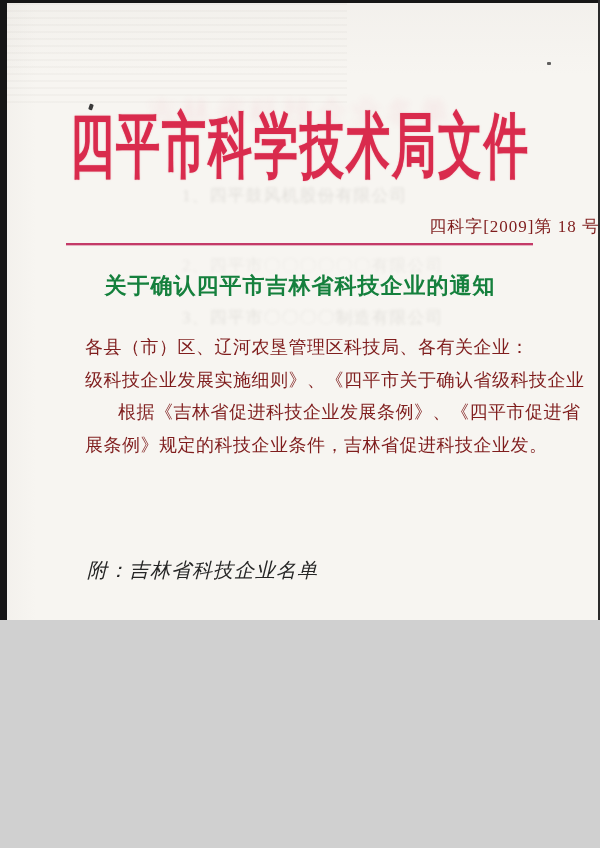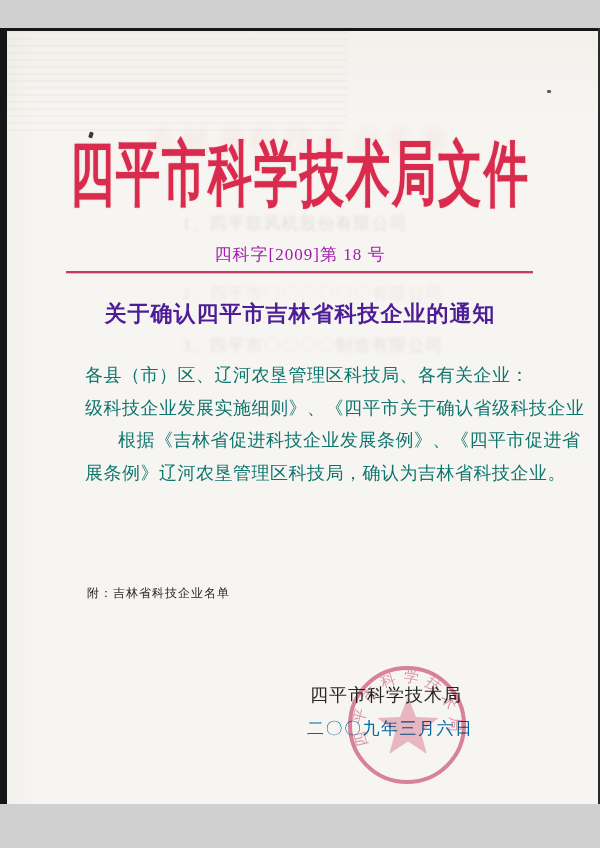--- a/index.html
+++ b/index.html
@@ -1,21 +1,20 @@
 <!DOCTYPE html>
 <html><head>
 <meta charset="utf-8">
 <style>
   html,body{margin:0;padding:0;background:#d0d0d0;}
   .scan{
-    position:relative;width:600px;height:776px;overflow:hidden;
+    position:relative;width:600px;height:620px;overflow:hidden;
     background:#f7f5f1;
     font-family:"Liberation Serif","DejaVu Serif",serif;
     color:#262626;
-    margin-top:28px;
   }
   
   .edge{position:absolute;background:#161616;z-index:9;}
   .edge-top{left:0;top:0;width:600px;height:3px;}
   .edge-left{left:0;top:0;width:7px;height:848px;}
   .edge-bottom{left:0;top:843px;width:600px;height:5px;}
   .edge-right{left:598px;top:0;width:2px;height:848px;background:#2b2b2b;}
   
   .streaks{
     position:absolute;left:7px;top:3px;width:340px;height:105px;
@@ -48,37 +47,37 @@
   .bleed-3{top:306px;opacity:.14;}
 
   
   .header-title{
     position:absolute;left:0;top:99px;width:600px;text-align:center;
     font-size:44px;font-weight:bold;color:#d92b4d;letter-spacing:2px;
     transform:scaleY(1.62);transform-origin:top center;white-space:nowrap;
     text-shadow:0 0 1px rgba(217,43,77,.55);
   }
   .doc-number{
-    position:absolute;left:0;top:215px;width:600px;text-align:center;
-    font-size:17px;color:#a21caf;letter-spacing:1px;
+    position:absolute;left:0;top:215px;width:600px;text-align:right;
+    font-size:17px;color:#7f1d1d;letter-spacing:1px;
   }
   .red-rule{position:absolute;left:66px;top:243px;width:467px;height:2px;
     background:#c43a68;box-shadow:0 1px 0 rgba(196,58,104,.35);}
   .notice-title{
     position:absolute;left:0;top:271px;width:600px;text-align:center;
-    font-size:22px;font-weight:600;color:#4c1d95;letter-spacing:1px;white-space:nowrap;
+    font-size:22px;font-weight:600;color:#15803d;letter-spacing:1px;white-space:nowrap;
   }
 
   
   .body-text{position:absolute;left:85px;top:331px;width:438px;
-    font-size:18px;color:#0f766e;}
+    font-size:18px;color:#7f1d1d;}
   .body-text .line{height:32.5px;line-height:32.5px;white-space:nowrap;letter-spacing:.5px;}
   .body-text .indent{text-indent:33px;}
-  .attachment{position:absolute;left:87px;top:557px;font-size:12px;
-    letter-spacing:1px;color:#262626;white-space:nowrap;}
+  .attachment{position:absolute;left:87px;top:557px;font-size:20px;
+    letter-spacing:1px;color:#262626;white-space:nowrap;font-style:italic;}
 
   
   .signer{position:absolute;left:310px;top:655px;font-size:18px;
     letter-spacing:1px;color:#262626;white-space:nowrap;}
   .sign-date{position:absolute;left:307px;top:689px;font-size:17px;
     letter-spacing:1.5px;color:#0369a1;white-space:nowrap;}
 
   
   .seal{position:absolute;left:340px;top:630px;width:134px;height:134px;
     mix-blend-mode:multiply;opacity:.88;}
@@ -102,21 +101,21 @@
   <div class="header-title">四平市科学技术局文件</div>
   <div class="doc-number">四科字[2009]第 18 号</div>
   <div class="red-rule"></div>
 
   <div class="notice-title">关于确认四平市吉林省科技企业的通知</div>
 
   <div class="body-text">
     <div class="line">各县（市）区、辽河农垦管理区科技局、各有关企业：</div>
     <div class="line">级科技企业发展实施细则》、《四平市关于确认省级科技企业</div>
     <div class="line indent">根据《吉林省促进科技企业发展条例》、《四平市促进省</div>
-    <div class="line">展条例》辽河农垦管理区科技局，确认为吉林省科技企业。</div>
+    <div class="line">展条例》规定的科技企业条件，吉林省促进科技企业发。</div>
   </div>
 
   <div class="attachment">附：吉林省科技企业名单</div>
 
   <div class="signer">四平市科学技术局</div>
   <div class="sign-date">二〇〇九年三月六日</div>
 
   <svg class="seal" viewBox="0 0 134 134">
     <defs>
       <path id="sealArc" d="M 29.8 88.5 A 43 43 0 1 1 104.2 88.5" fill="none"></path>

